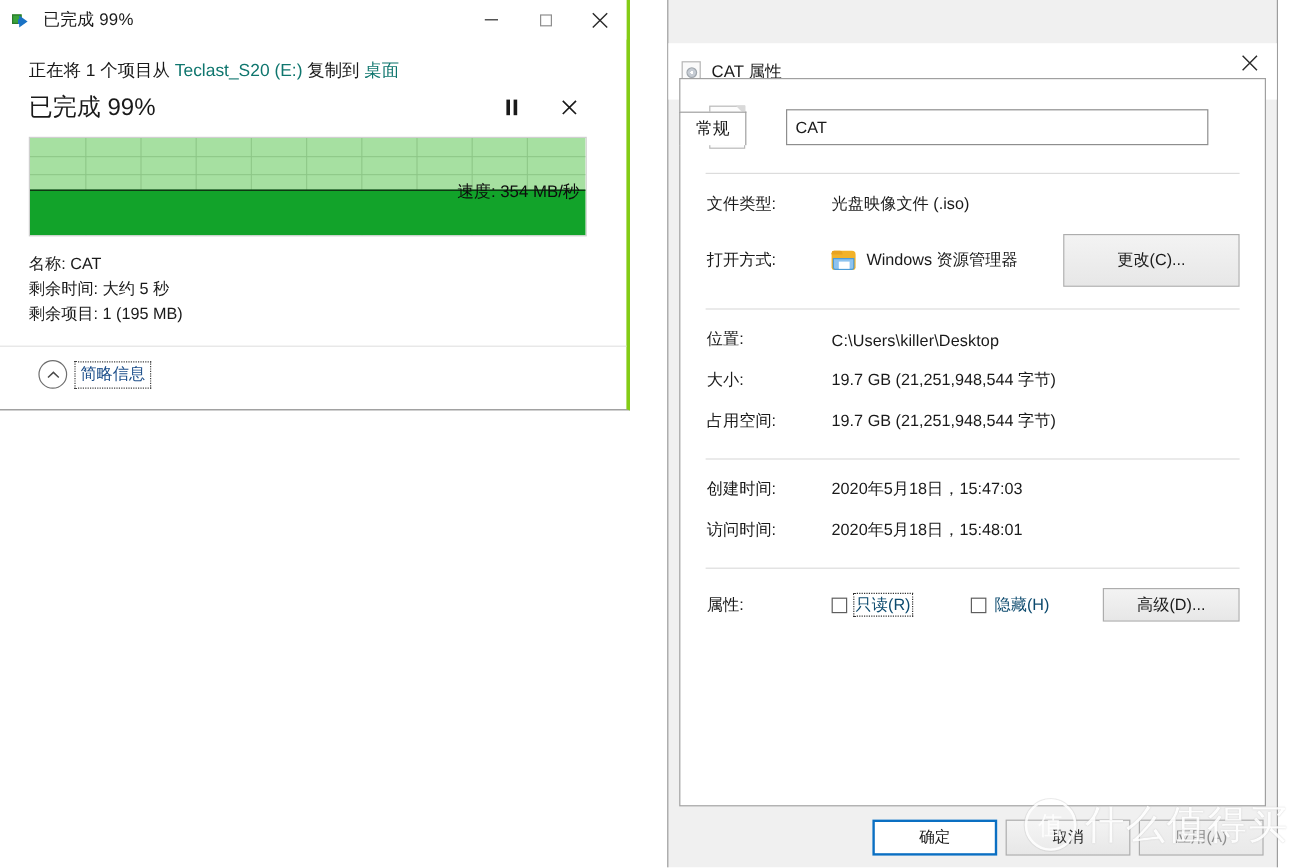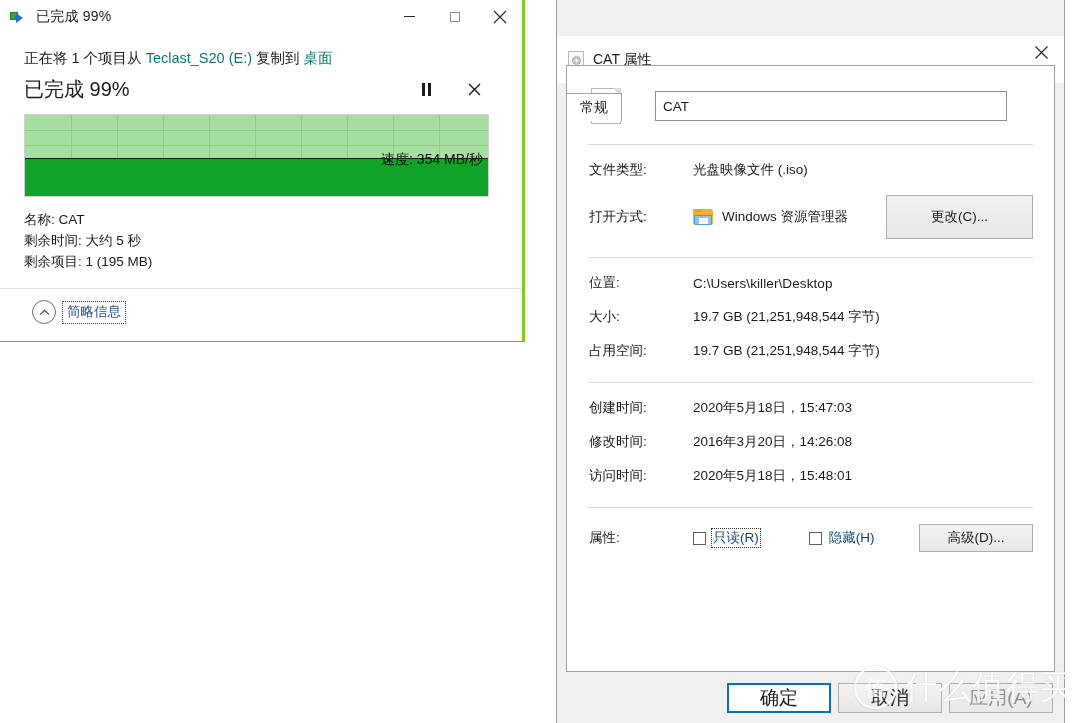--- a/index.html
+++ b/index.html
@@ -340,21 +340,21 @@
 
   .props-footer {
     position: absolute;
     left: 0; right: 0; bottom: 0;
     height: 50px;
     display: flex; align-items: center; justify-content: flex-end;
     padding-right: 11px;
     box-sizing: border-box;
     gap: 7px;
   }
-  .btn-footer { width: 104px; height: 30px; font-size: 19px; }
+  .btn-footer { width: 104px; height: 30px; font-size: 13px; }
   .btn-footer.default {
     border: 2px solid #0a6fc2;
     background: #ffffff;
   }
   .btn-footer.disabled { color: #8d8d8d; background: linear-gradient(#f0f0f0, #e9e9e9); }
 
   
   .watermark {
     position: absolute;
     right: 6px; bottom: 13px;
@@ -548,24 +548,20 @@
           <span class="field-value">19.7 GB (21,251,948,544 字节)</span>
         </div>
 
         <div class="hr" style="margin-top:22px"></div>
 
         <div class="field-row">
           <span class="field-label">创建时间:</span>
           <span class="field-value">2020年5月18日，15:47:03</span>
         </div>
 
-        <div class="field-row">
-          <span class="field-label">修改时间:</span>
-          <span class="field-value">2016年3月20日，14:26:08</span>
-        </div>
 
         <div class="field-row">
           <span class="field-label">访问时间:</span>
           <span class="field-value">2020年5月18日，15:48:01</span>
         </div>
 
         <div class="hr" style="margin-top:22px"></div>
 
         <div class="attr-row">
           <span class="field-label">属性:</span>

